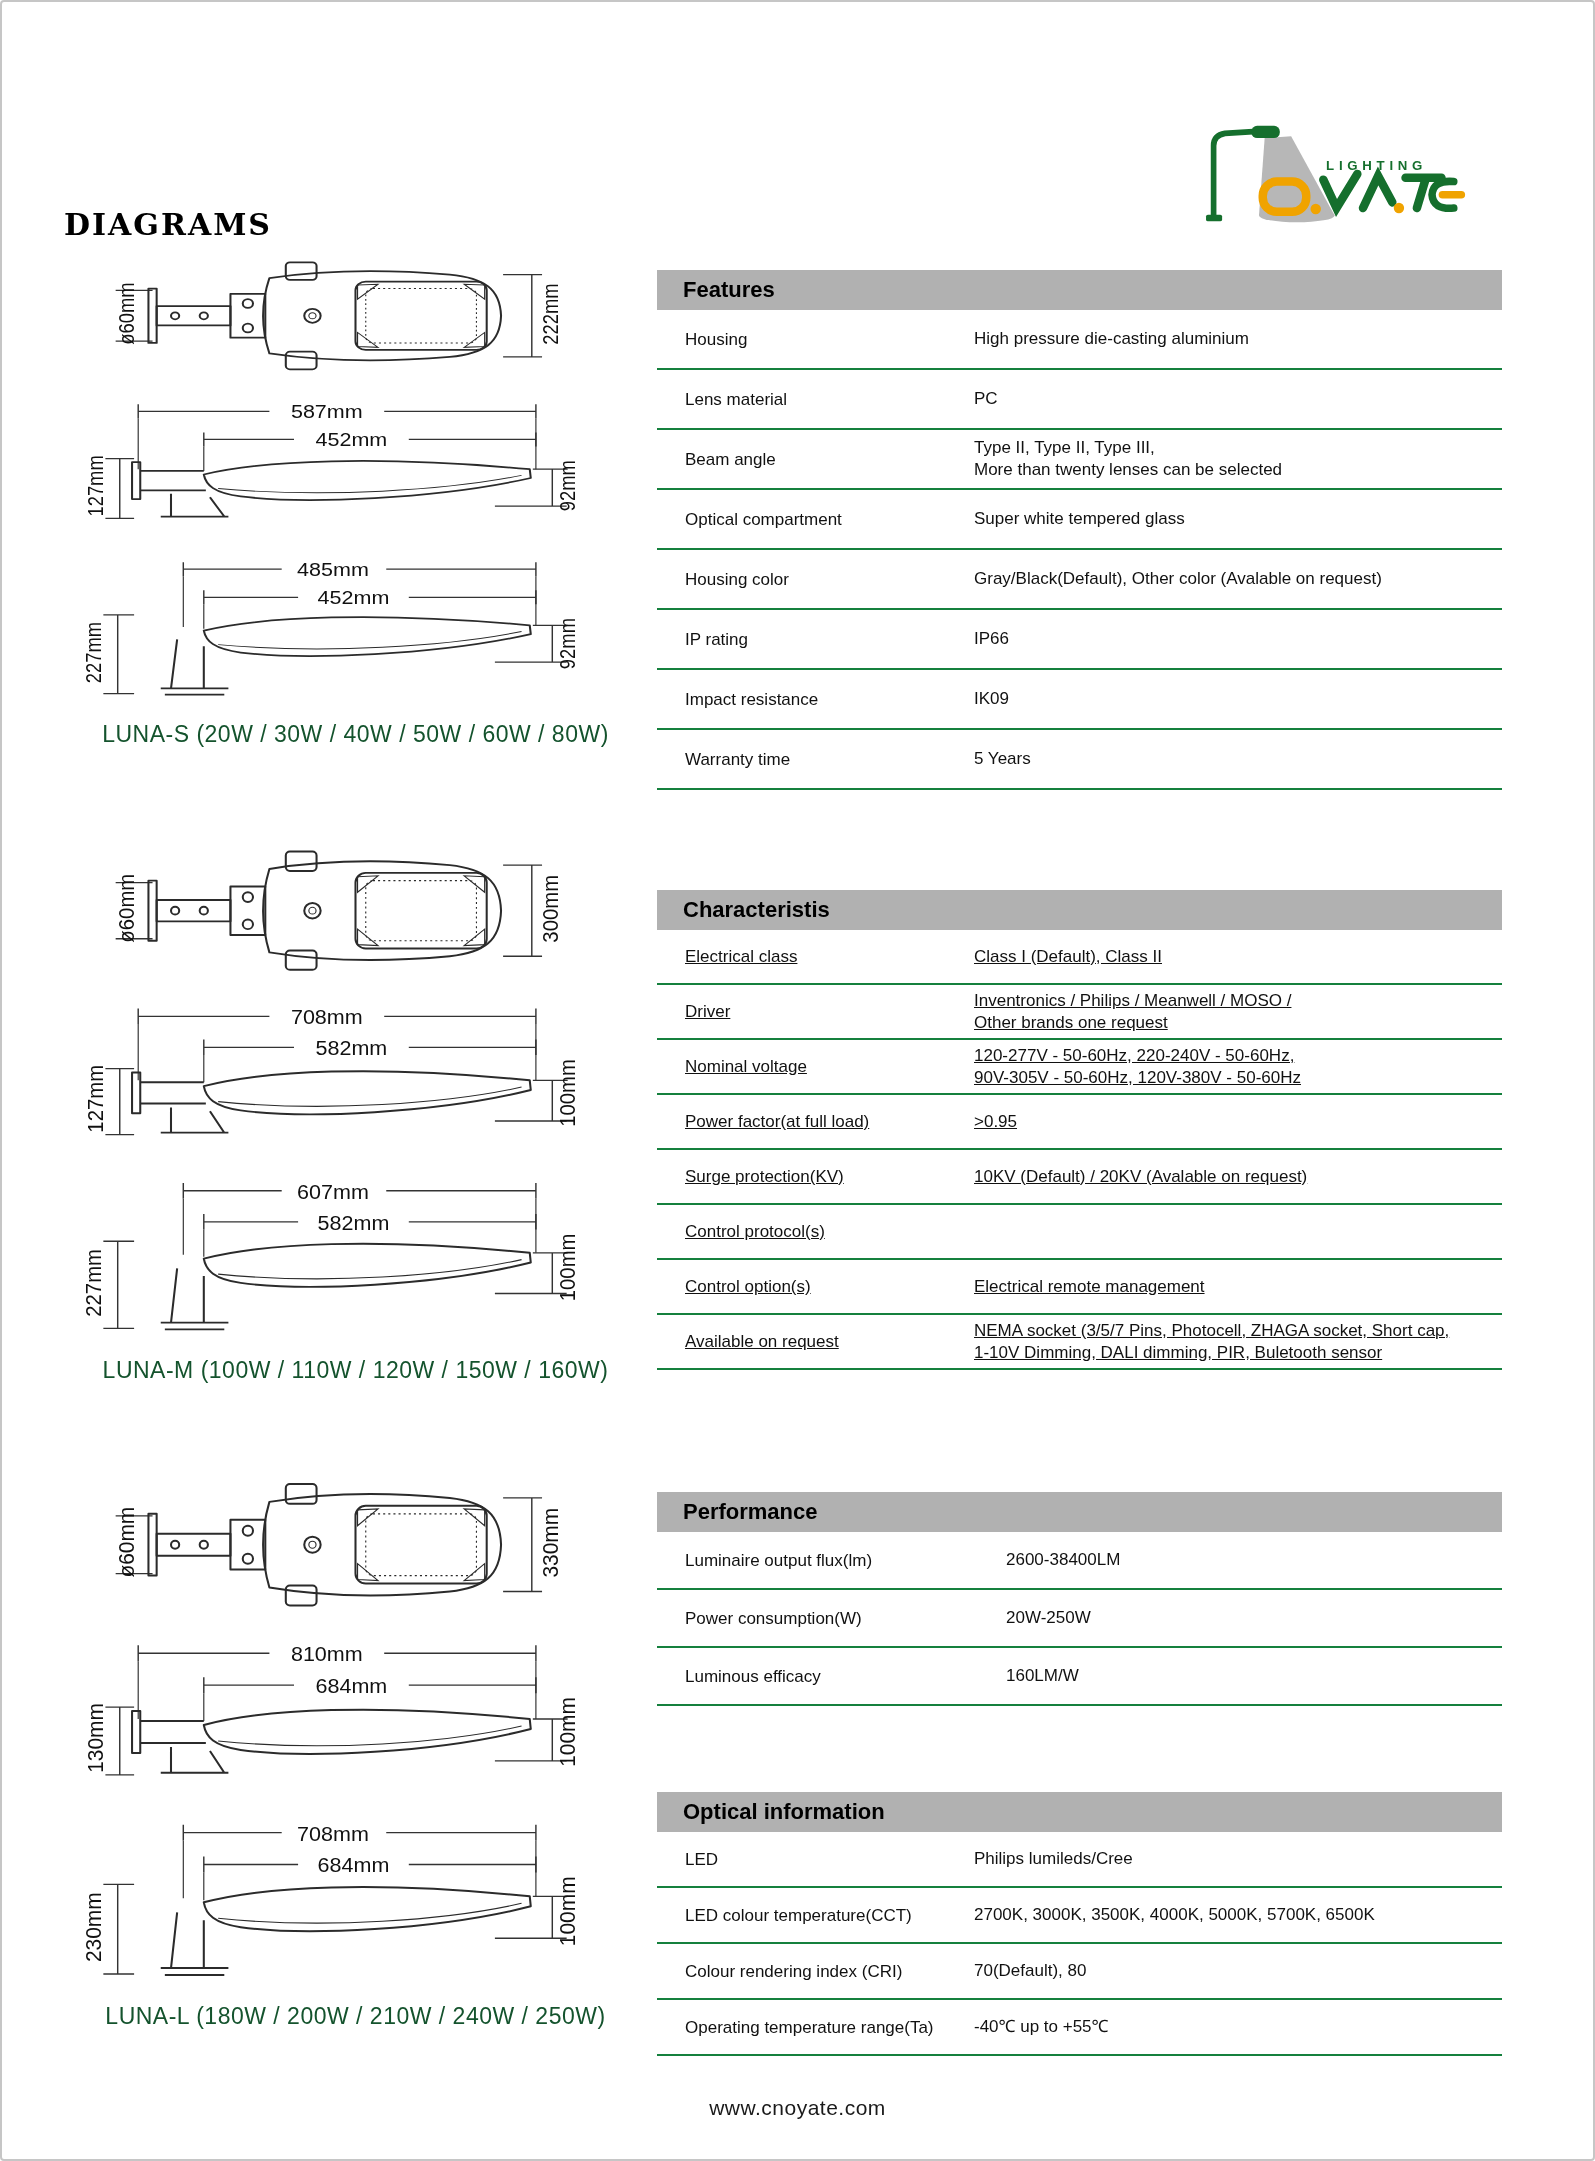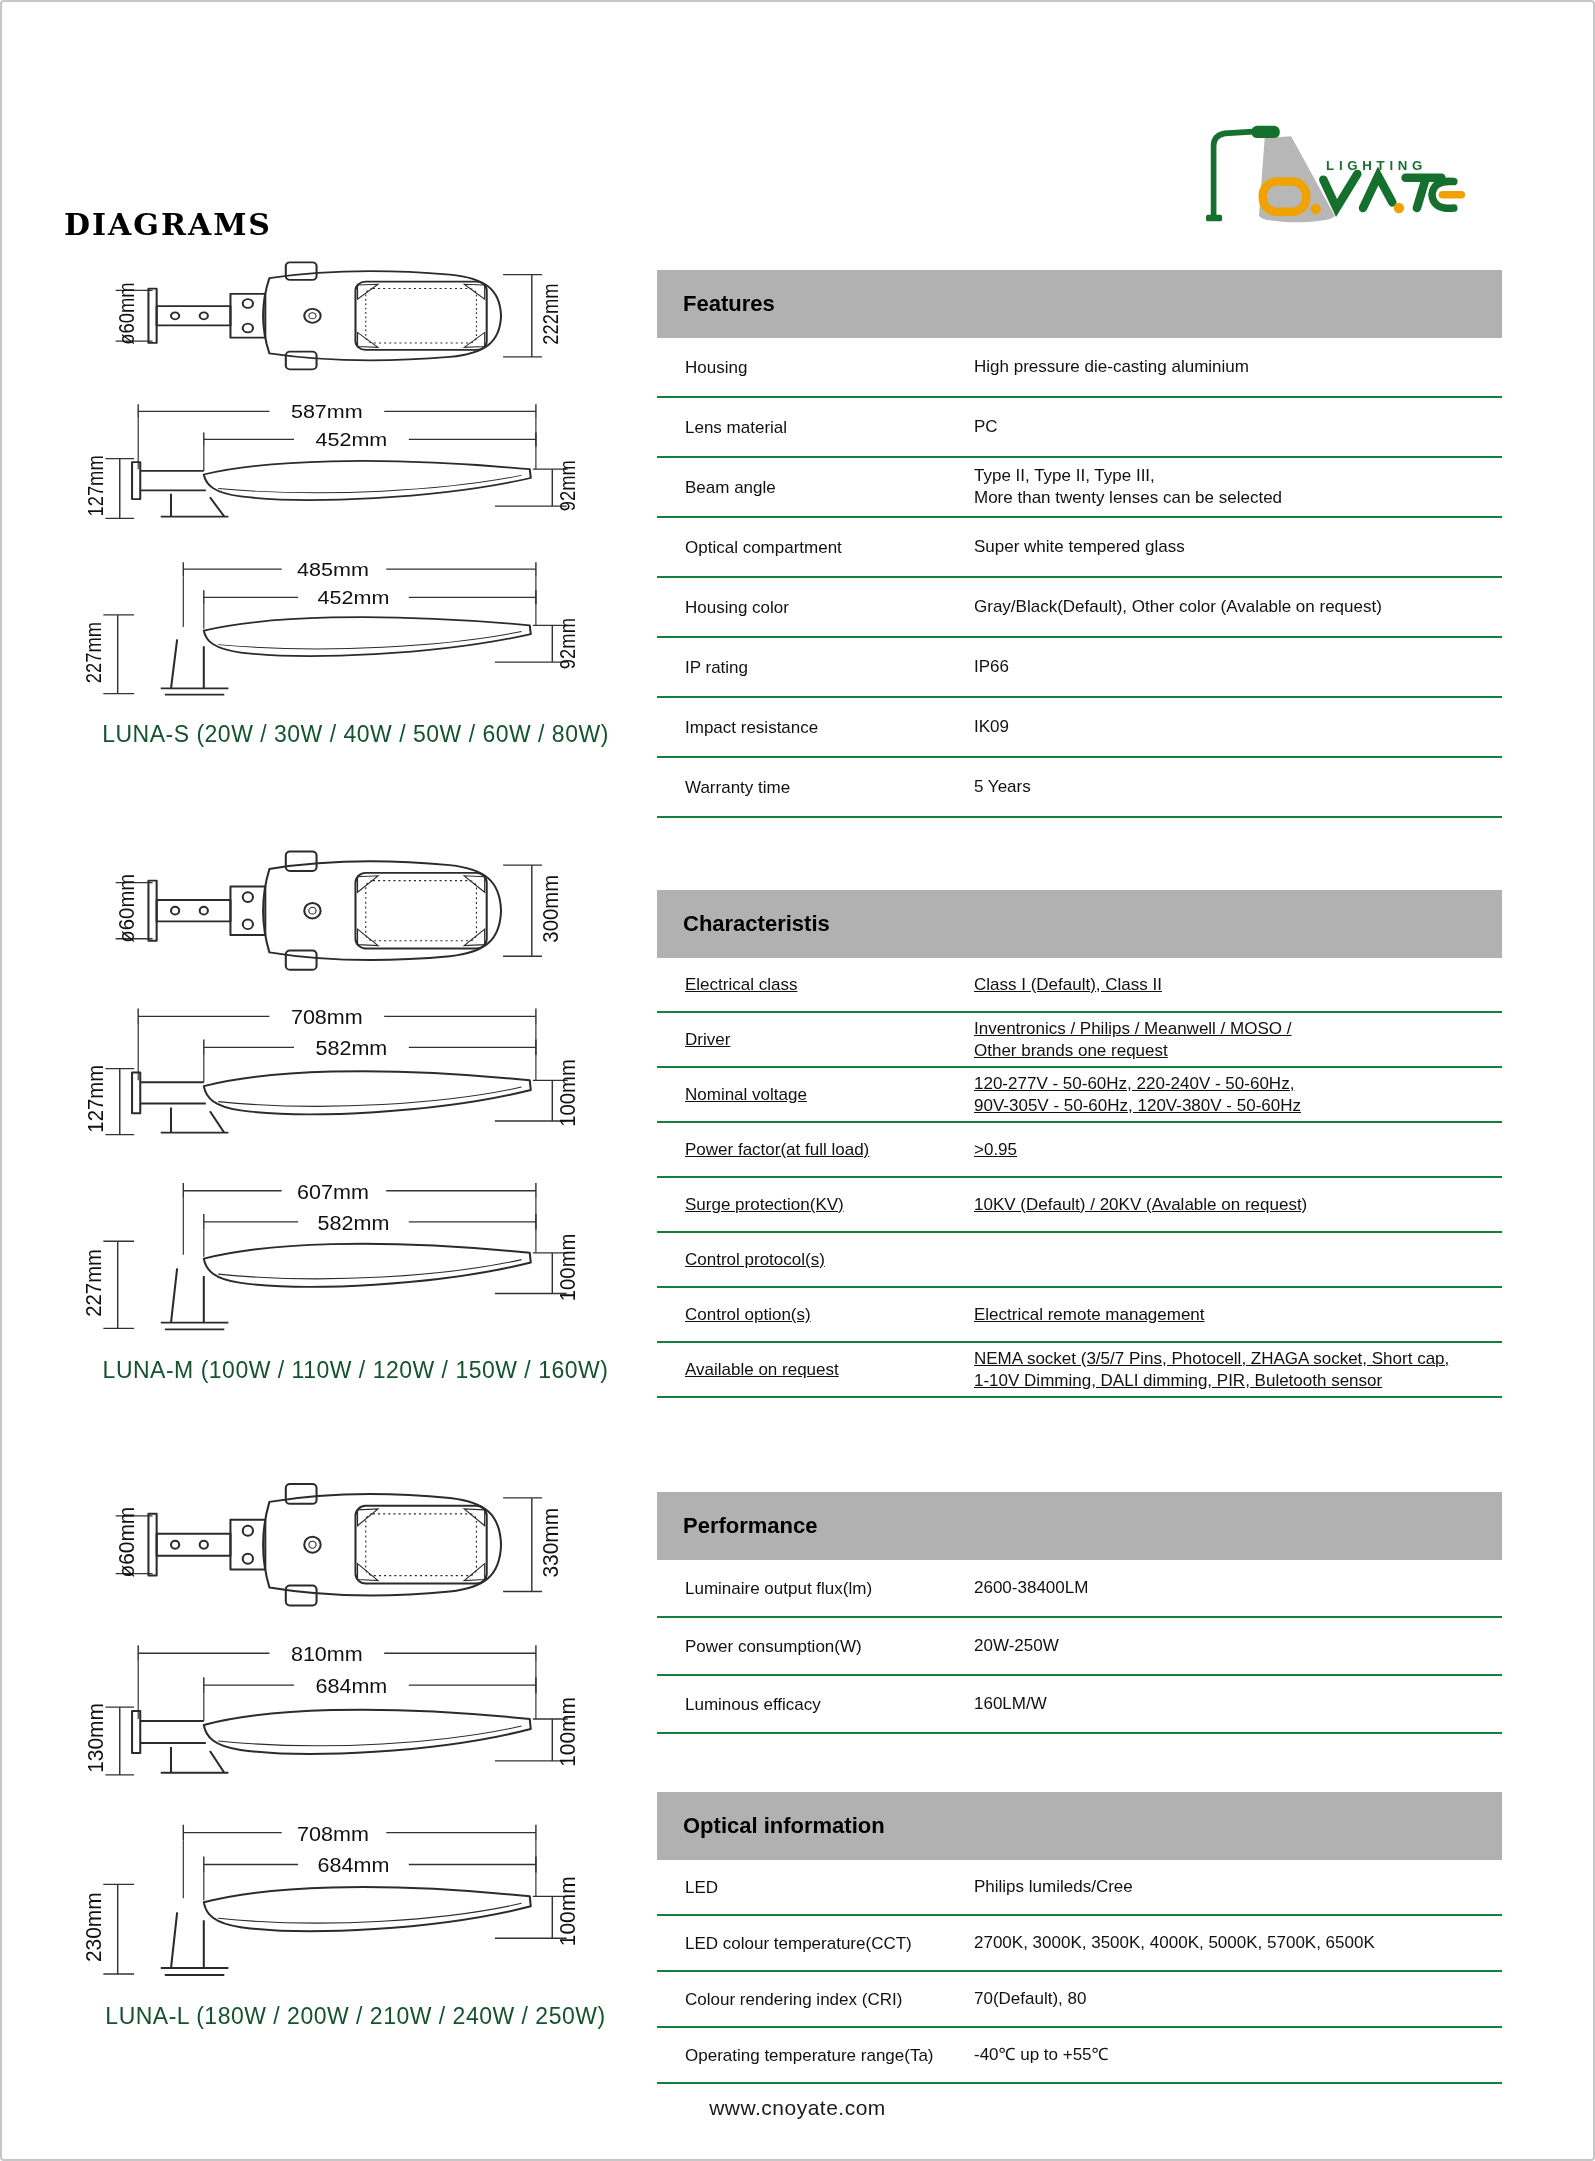--- a/index.html
+++ b/index.html
@@ -23,29 +23,29 @@
     position:absolute;left:0;right:0;bottom:2px;text-align:center;
     font-size:23px;color:#14532d;letter-spacing:0.5px;
   }
   .outline{fill:none;stroke:#2b2b2b;stroke-width:2;stroke-linejoin:round;}
   .thin{fill:none;stroke:#2b2b2b;stroke-width:1.1;}
   .dim{fill:none;stroke:#333;stroke-width:1.4;}
   .dim-text{fill:#111;font-size:21px;font-family:"Liberation Sans",sans-serif;}
   
   .spec-section{position:absolute;left:655px;width:845px;}
   .spec-header{
-    height:68px;background:#b1b1b1;display:flex;align-items:center;
+    height:40px;background:#b1b1b1;display:flex;align-items:center;
     padding-left:26px;box-sizing:border-box;font-weight:bold;font-size:22px;color:#000;
   }
   .spec-row{display:flex;align-items:center;border-bottom:2px solid #15803d;box-sizing:border-box;}
   .spec-label{flex:none;width:317px;padding-left:28px;box-sizing:border-box;font-size:17px;line-height:21px;}
   .spec-value{flex:1;font-size:17px;line-height:22px;white-space:pre-line;padding-right:10px;}
   .rows-60 .spec-row{min-height:60px;}
   .rows-55 .spec-row{min-height:55px;text-decoration:underline;}
-  .rows-58 .spec-row{min-height:58px;}
+  .rows-58 .spec-row{min-height:58px;gap:32px;}
   .rows-56 .spec-row{min-height:56px;}
   
   .footer-url{
     position:absolute;left:0;right:0;top:2094px;text-align:center;
     font-size:21px;color:#1a1a1a;letter-spacing:0.5px;
   }
 </style>
 </head>
 <body>
 

